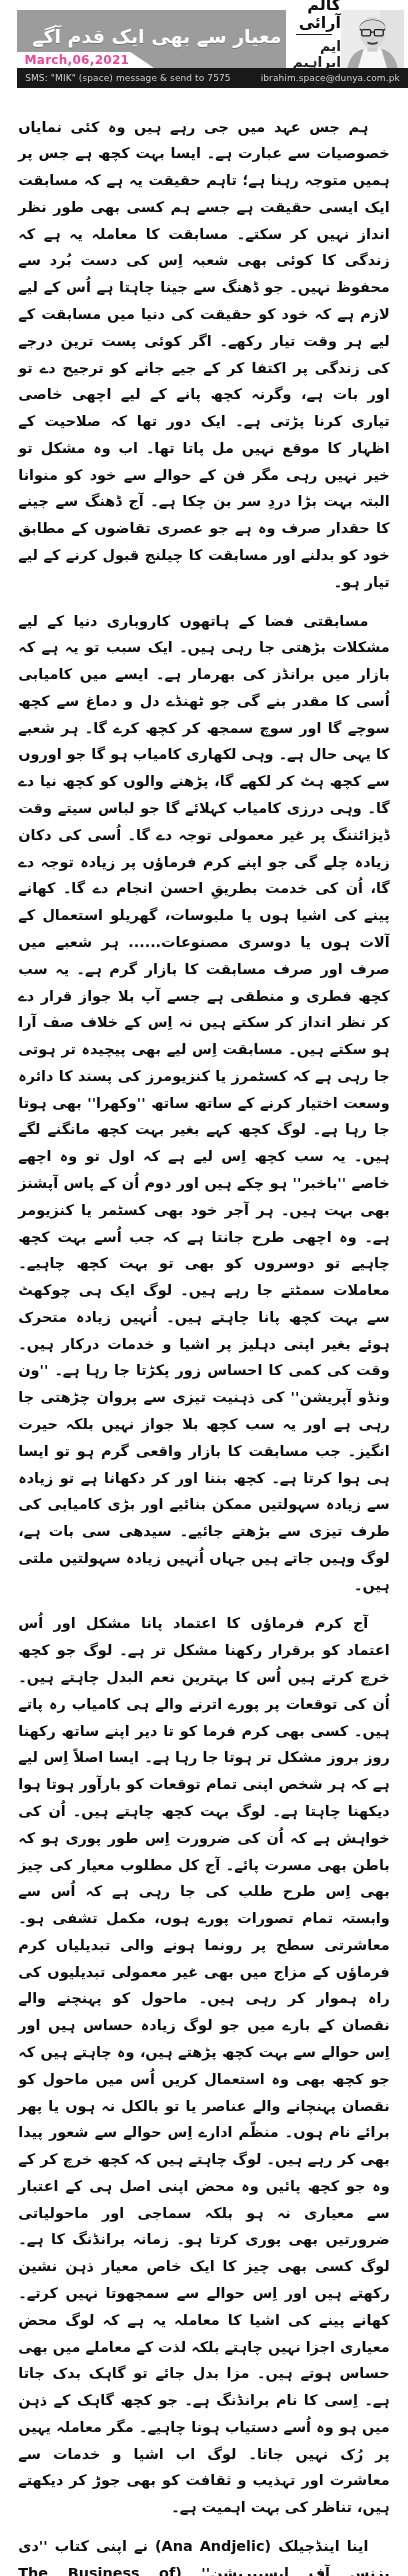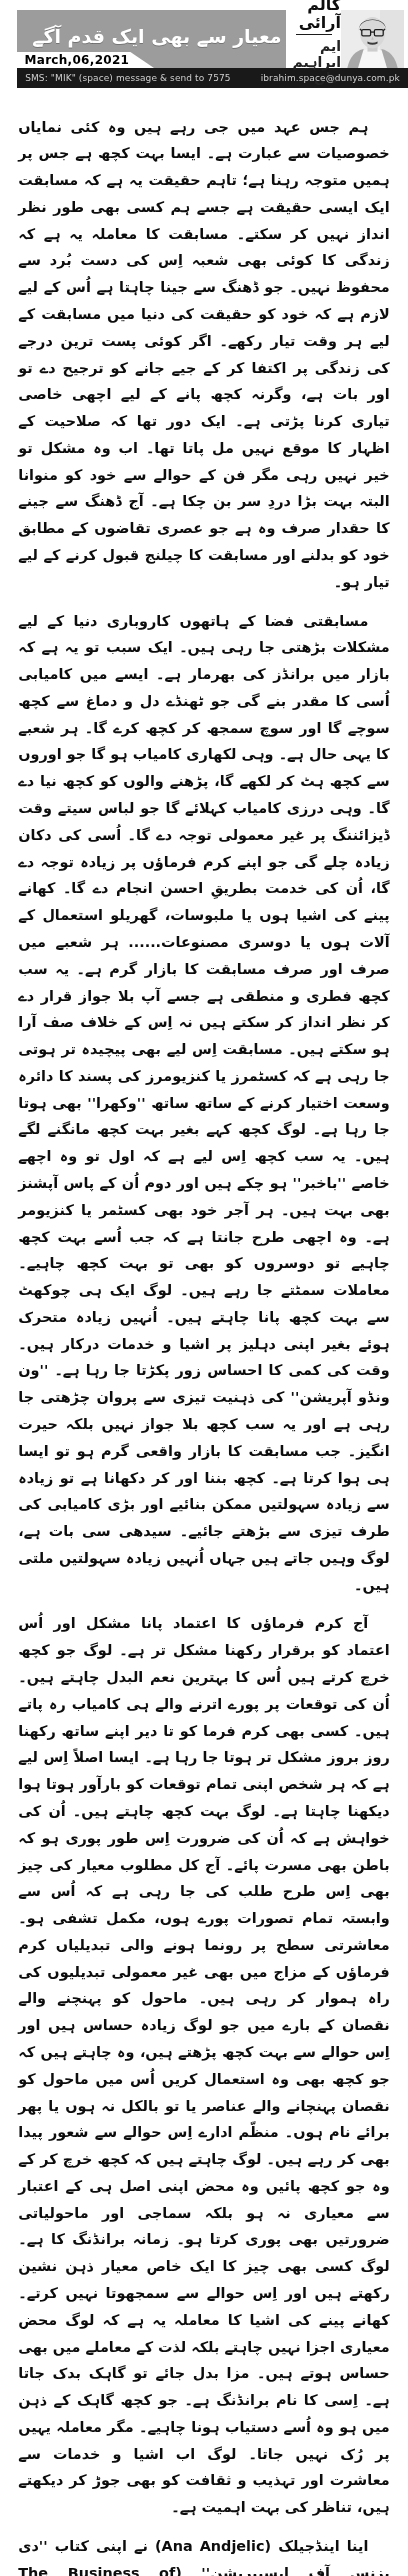--- a/index.html
+++ b/index.html
@@ -13,21 +13,21 @@
   .banner-title {
     position:absolute; top:44%; left:52%; transform:translate(-50%,-50%);
     color:#ffffff; font-weight:bold; font-size:19px; white-space:nowrap;
     direction:rtl; text-shadow:0 0.6px 0.6px rgba(0,0,0,.25);
   }
   .date-tab {
     position:absolute; left:0; bottom:0; height:16.3px; width:137px; background:#ffffff;
     clip-path:polygon(0 0, 113px 0, 137px 100%, 0 100%);
     display:flex; align-items:center;
   }
-  .date-text { font-weight:bold; font-size:12px; color:#000000; padding-left:7.5px; letter-spacing:0.3px; }
+  .date-text { font-weight:bold; font-size:12px; color:#ec4899; padding-left:7.5px; letter-spacing:0.3px; }
   .logo-box { width:118px; background:#ffffff; display:flex; }
   .logo-col { flex:1; display:flex; flex-direction:column; align-items:center; justify-content:center; direction:rtl; padding-top:3.8px; }
   .logo-title { font-size:16px; font-weight:bold; color:#0f0f0f; line-height:1.1; }
   .logo-divider { width:36px; border-top:1.3px solid #1c1c1c; margin:3.1px 0 2.5px; }
   .author-name { font-size:14px; font-weight:bold; color:#222222; }
   .photo { width:63px; height:58px; flex:none; }
   
   .contact-bar {
     margin-left:17px; height:19.5px; background:#191919;
     display:flex; align-items:center; justify-content:space-between; padding:0 8.2px;

